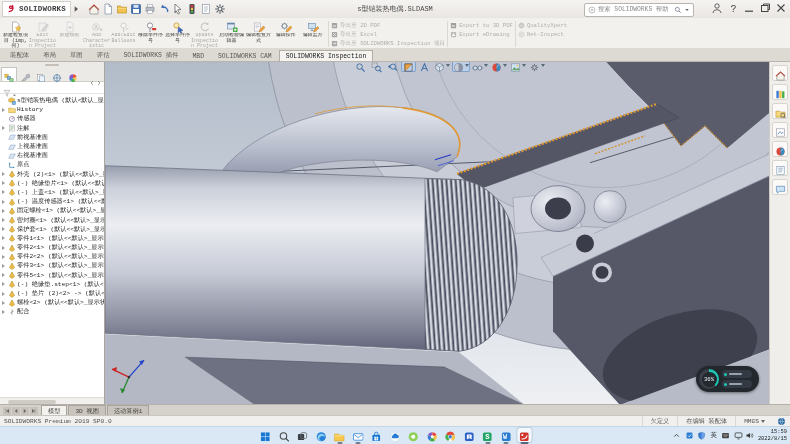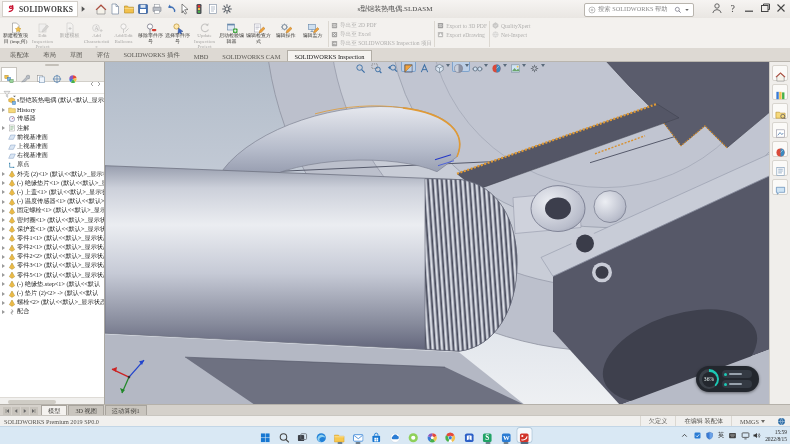--- a/index.html
+++ b/index.html
@@ -1,17 +1,17 @@
 <!DOCTYPE html>
 <html><head>
 <meta charset="utf-8">
 <style>
   html,body{margin:0;padding:0;background:#888;}
   #app{position:relative;width:790px;height:444px;overflow:hidden;background:#eceae7;
-       font-family:Liberation Serif, serif;color:#333;
+       font-family:Liberation Mono, monospace;color:#333;
        -webkit-font-smoothing:antialiased;}
   
   .titlebar{position:absolute;top:0;left:0;right:0;height:18px;
     background:linear-gradient(#f6f4f2,#e9e6e2);border-bottom:1px solid #cfccc6;
     display:flex;align-items:center;font-size:7px;}
   .brand{display:flex;align-items:center;gap:2px;height:14px;padding:0 4px;margin-left:2px;
     background:#fff;border:1px solid #d4d0ca;}
   .brand-glyph{width:10px;height:10px;}
   .brand-text{font-weight:bold;font-size:7.5px;letter-spacing:.2px;color:#3b3b3b;}
   .flyout{width:8px;height:8px;margin-left:1px;}

